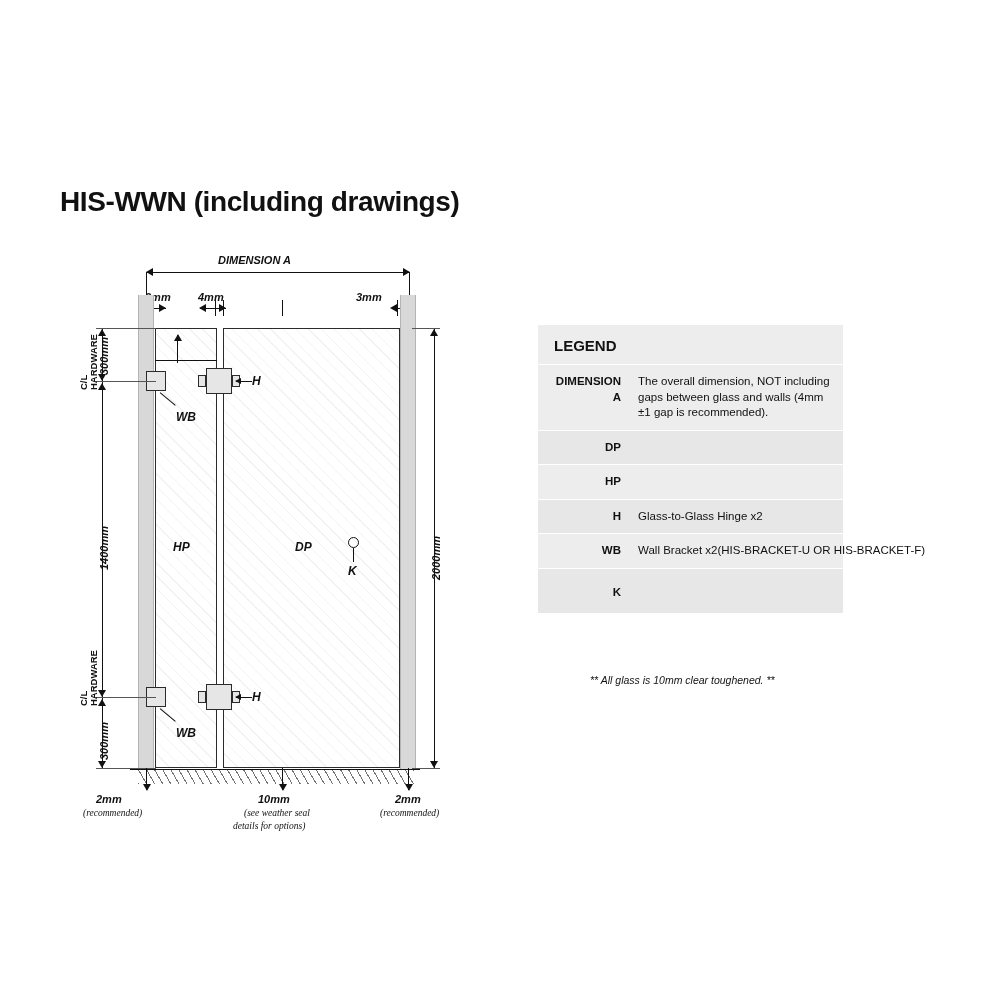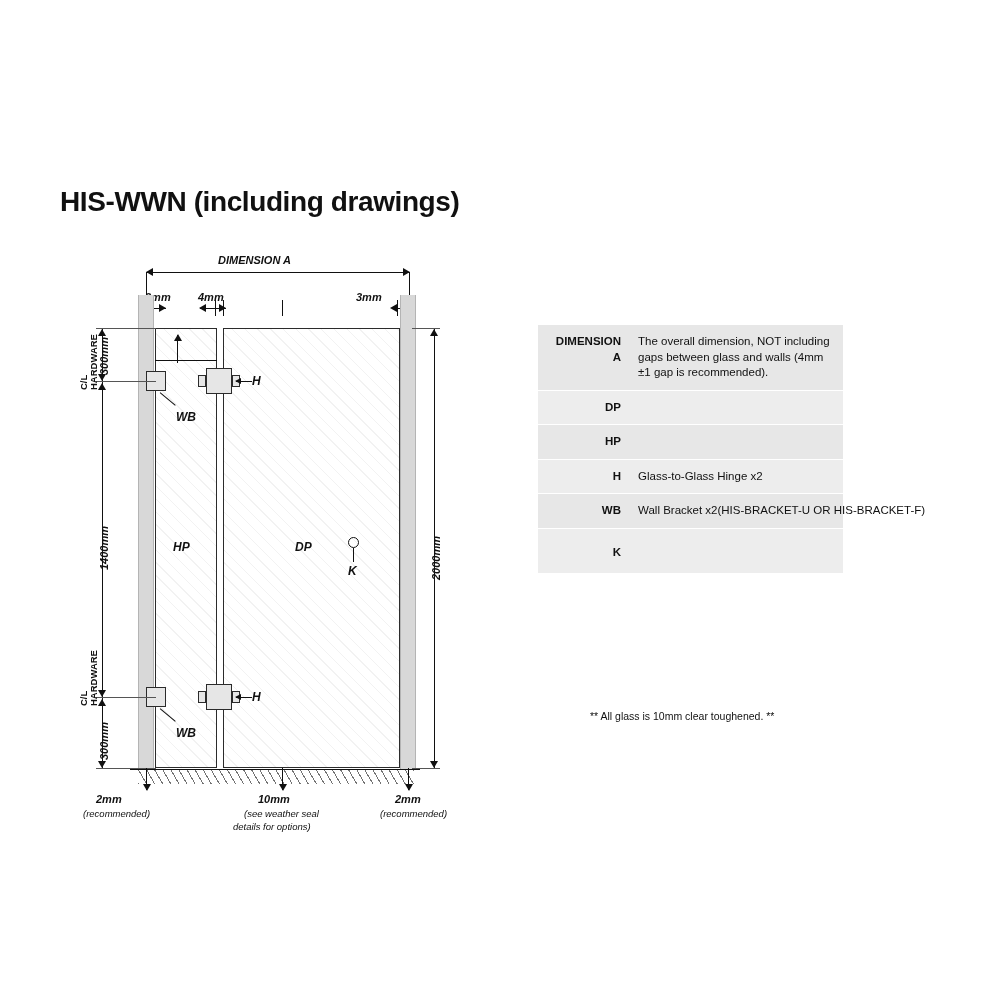--- a/index.html
+++ b/index.html
@@ -149,20 +149,21 @@
     transform:rotate(-90deg);
     transform-origin:left top;
   }
   .small-note{
     position:absolute;
     font-size:9.5px;
     font-style:italic;
     color:#111;
     white-space:nowrap;
     font-weight:normal;
+    font-family:Liberation Serif, serif;
   }
   .tick{position:absolute;width:1.1px;background:#111;}
 
   
   .floor{
     position:absolute;
     left:78px; top:520px;
     width:276px; height:14px;
     background:repeating-linear-gradient(60deg,
       rgba(0,0,0,0.55) 0px, rgba(0,0,0,0.55) 1px,
@@ -202,22 +203,23 @@
     flex:1;
     padding:9px 6px 9px 8px;
     line-height:1.35;
     box-sizing:border-box;
     white-space:pre-line;
   }
   .legend-val.wide{ white-space:nowrap;}
   .legend-footnote{
     position:absolute;
     left:590px;
-    top:710px;
+    top:674px;
     font-size:10.5px;
+    font-style:italic;
     color:#111;
   }
 </style>
 </head>
 <body>
 
 <div class="title">HIS-WWN (including drawings)</div>
 
 <div class="drawing">
 
@@ -319,20 +321,21 @@
 
   <div class="dim-text" style="left:198px;top:543px;">10mm</div>
   <div class="small-note" style="left:184px;top:558px;">(see weather seal</div>
   <div class="small-note" style="left:173px;top:571px;">details for options)</div>
 
   <div class="dim-text" style="left:335px;top:543px;">2mm</div>
   <div class="small-note" style="left:320px;top:558px;">(recommended)</div>
 </div>
 
 <div class="legend">
+  <div class="legend-title">LEGEND</div>
 
   <div class="legend-row">
     <div class="legend-key">DIMENSION A</div>
     <div class="legend-val">The overall dimension, NOT including gaps between glass and walls (4mm ±1 gap is recommended).</div>
   </div>
   <div class="legend-row">
     <div class="legend-key">DP</div>
   </div>
   <div class="legend-row">
     <div class="legend-key">HP</div>

